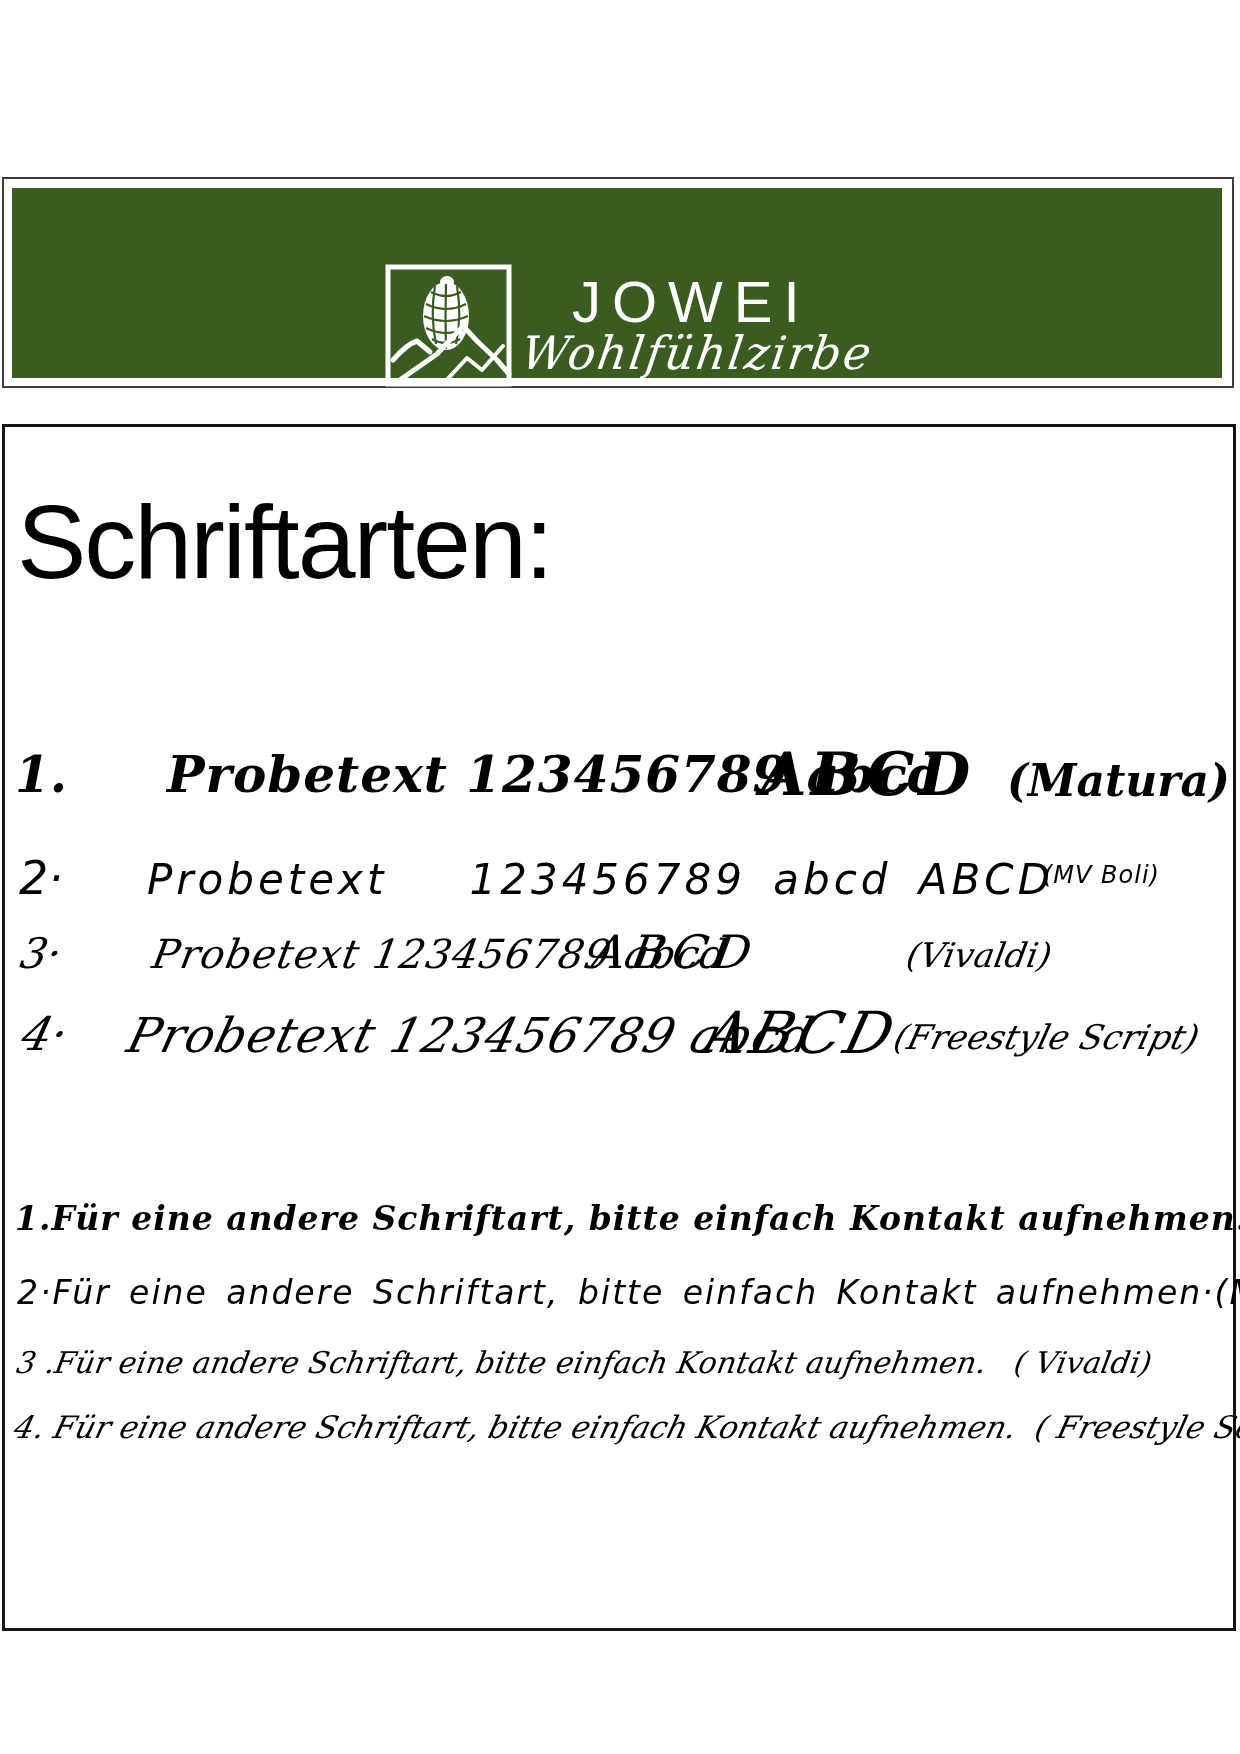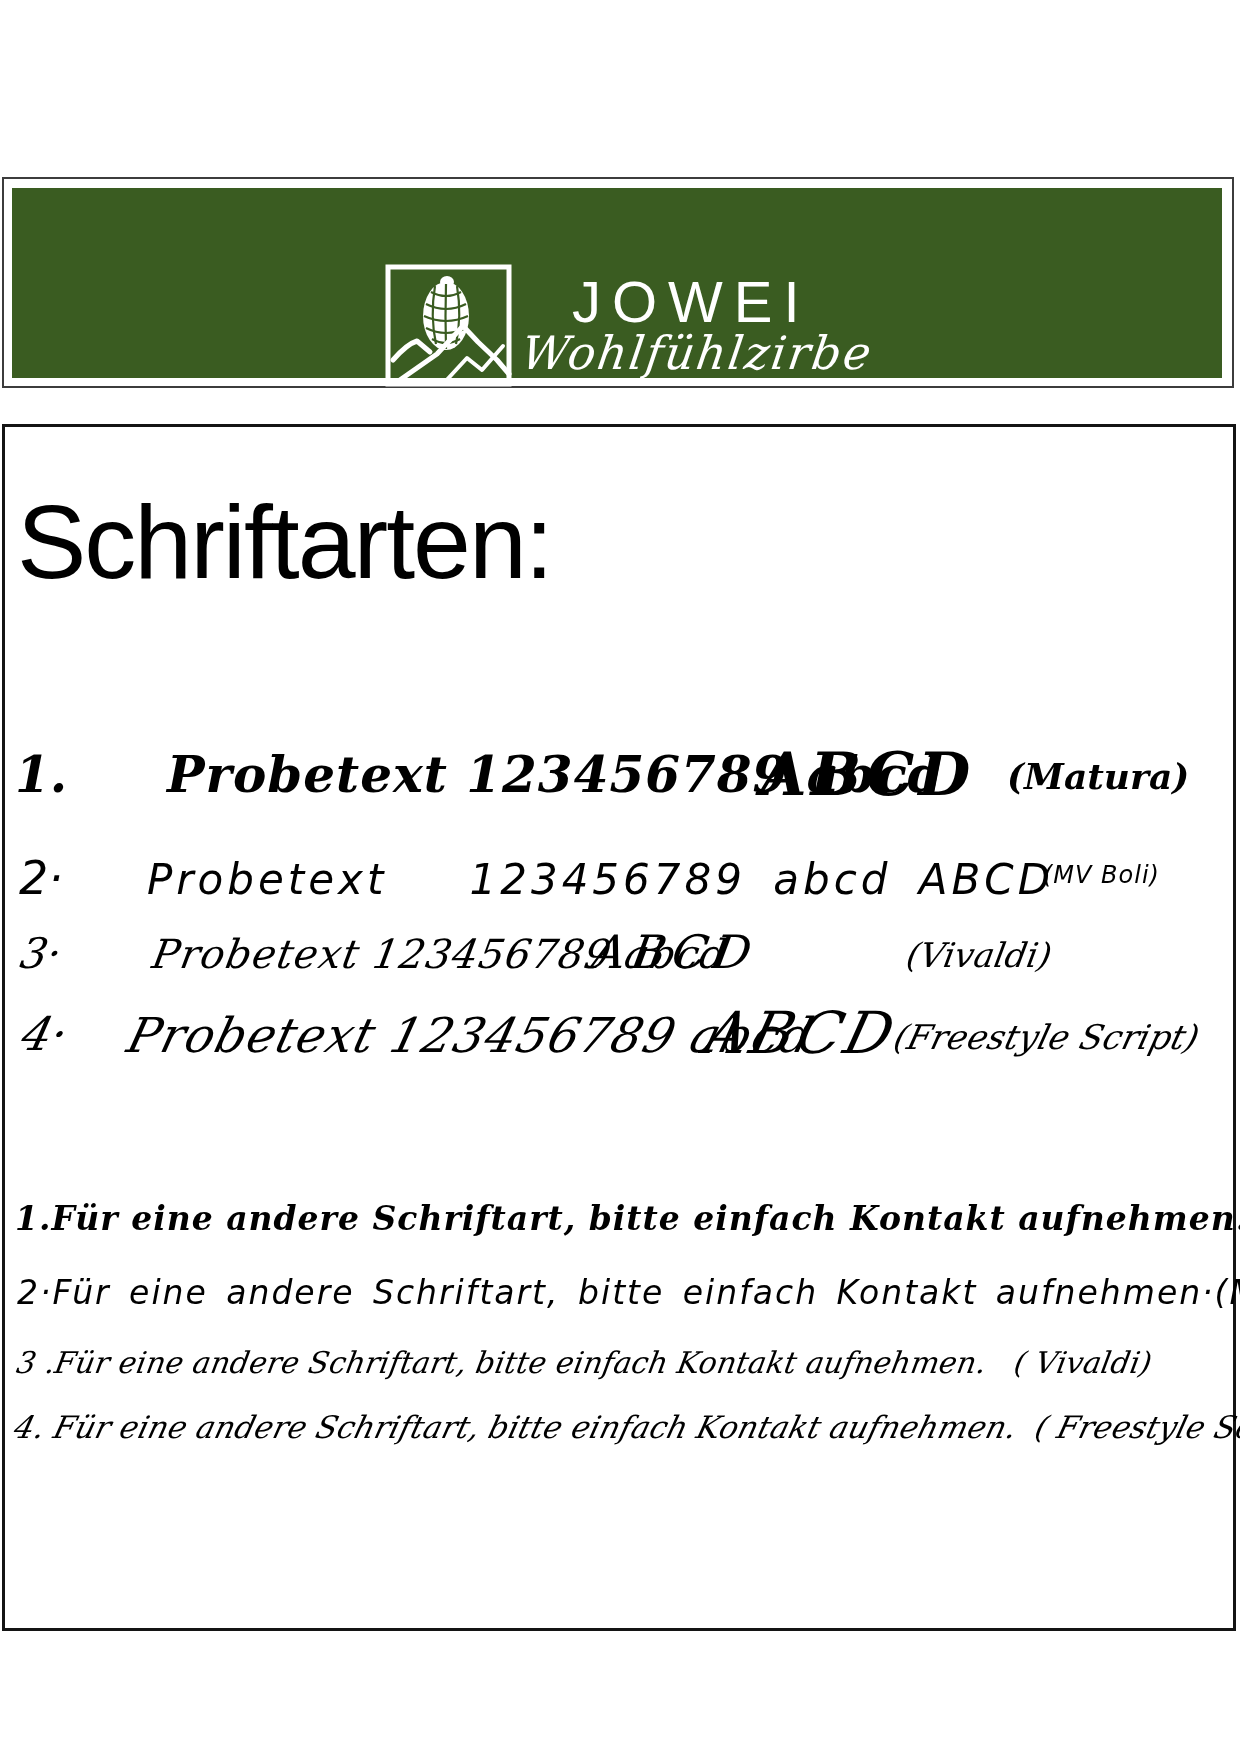--- a/index.html
+++ b/index.html
@@ -32,21 +32,21 @@
   .f-vivaldi  { font-family:"DejaVu Serif",serif; font-style:italic; font-weight:400;
                 transform:skewX(-10deg); display:inline-block; }
   .f-freestyle{ font-family:"DejaVu Serif",serif; font-style:italic; font-weight:500;
                 transform:skewX(-14deg); display:inline-block; }
 
   
   .r1 { top:312px; }
   .r1 .num    { left:10px;  top:6px;  font-size:50px; }
   .r1 .sample { left:162px; top:6px;  font-size:50px; letter-spacing:1px; }
   .r1 .caps   { left:755px; top:0px;  font-size:60px; letter-spacing:4px; }
-  .r1 .label  { left:1002px;top:16px; font-size:36px; }
+  .r1 .label  { left:1002px;top:16px; font-size:44px; }
 
   
   .r2 { top:420px; }
   .r2 .num    { left:14px;  top:4px;  font-size:46px; }
   .r2 .sample { left:142px; top:8px;  font-size:42px; letter-spacing:4px; word-spacing:10px;text-align:right; }
   .r2 .label  { left:1010px;top:14px; font-size:24px; letter-spacing:1px;margin-left:28px; }
 
   
   .r3 { top:496px; }
   .r3 .num    { left:16px;  top:6px;  font-size:42px; }

